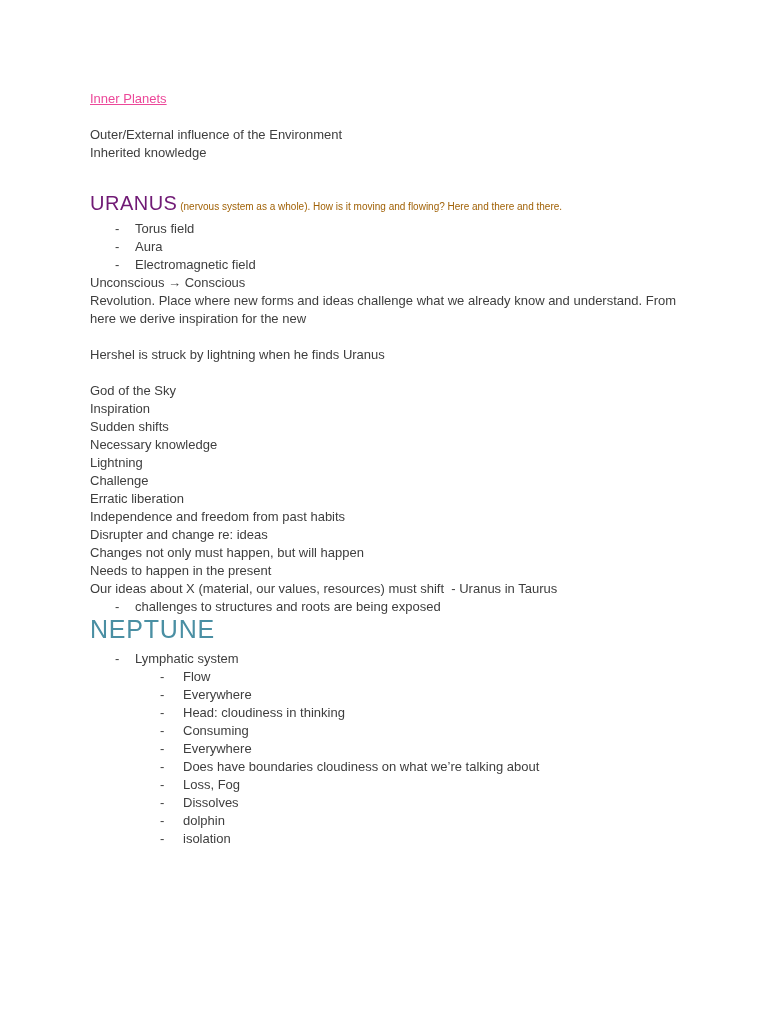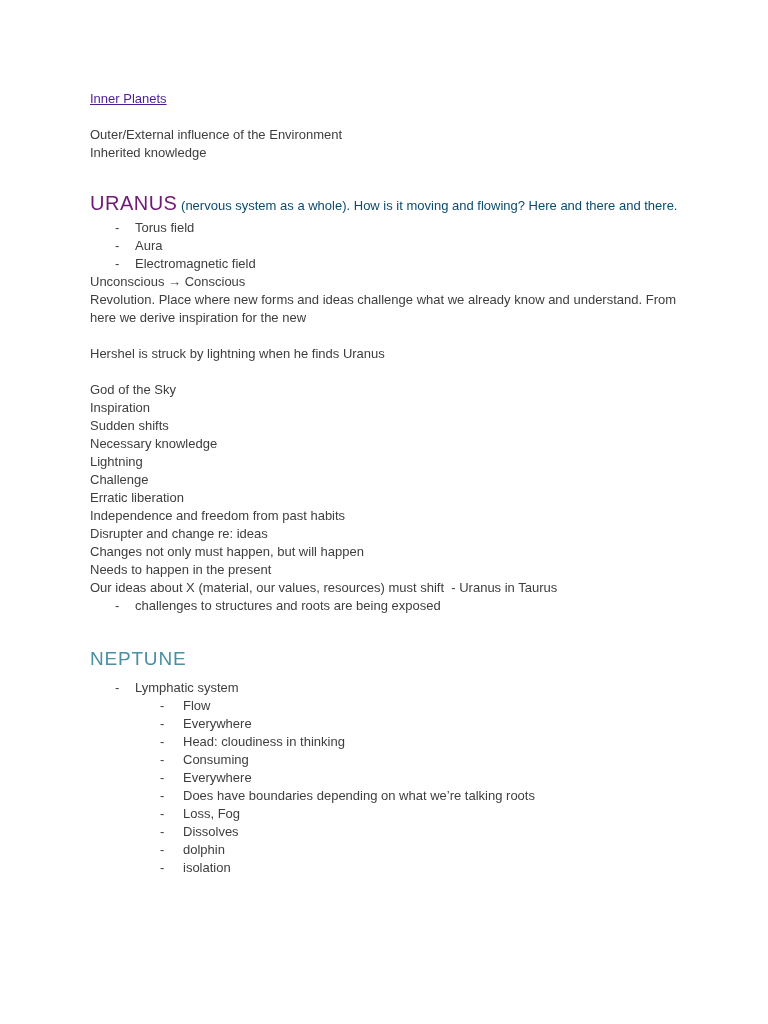--- a/index.html
+++ b/index.html
@@ -15,47 +15,46 @@
     height: 1024px;
     background: #ffffff;
     padding: 90px 78px 0 90px;
     color: #3e3e3e;
     font-size: 13px;
     line-height: 18px;
   }
   .line { white-space: pre-wrap; }
   .blank { height: 18px; }
   a.doc-link {
-    color: #4c1d95;
+    color: #ec4899;
     text-decoration: underline;
     cursor: pointer;
     display: inline-block;
   }
   .h-uranus {
     margin-top: 28px;
     line-height: 27px;
     font-weight: 400;
     white-space: pre-wrap;
   }
   .h-uranus .h-title {
     color: #701a75;
     font-size: 20px;
     letter-spacing: 0.5px;
   }
   .h-uranus .h-note {
-    color: #0c4a6e;
-    font-size: 13px;
+    color: #a16207;
+    font-size: 10px;
   }
   .h-neptune {
-    margin-top: 30px;
     margin-bottom: 7px;
     line-height: 27px;
     font-weight: 400;
     color: #4a8fa3;
-    font-size: 19px;
+    font-size: 25px;
     letter-spacing: 0.8px;
   }
   .li { display: flex; white-space: pre-wrap; }
   .li .dash { flex: 0 0 auto; }
   .li.l1 { padding-left: 25px; }
   .li.l1 .dash { width: 20px; }
   .li.l2 { padding-left: 70px; }
   .li.l2 .dash { width: 23px; }
 </style>
 </head>
@@ -103,19 +102,19 @@
 
   <div class="h-neptune">NEPTUNE</div>
 
   <div class="li l1"><span class="dash">-</span><span>Lymphatic system</span></div>
 
   <div class="li l2"><span class="dash">-</span><span>Flow</span></div>
   <div class="li l2"><span class="dash">-</span><span>Everywhere</span></div>
   <div class="li l2"><span class="dash">-</span><span>Head: cloudiness in thinking</span></div>
   <div class="li l2"><span class="dash">-</span><span>Consuming</span></div>
   <div class="li l2"><span class="dash">-</span><span>Everywhere</span></div>
-  <div class="li l2"><span class="dash">-</span><span>Does have boundaries depending on what we’re talking roots</span></div>
+  <div class="li l2"><span class="dash">-</span><span>Does have boundaries cloudiness on what we’re talking about</span></div>
   <div class="li l2"><span class="dash">-</span><span>Loss, Fog</span></div>
   <div class="li l2"><span class="dash">-</span><span>Dissolves</span></div>
   <div class="li l2"><span class="dash">-</span><span>dolphin</span></div>
   <div class="li l2"><span class="dash">-</span><span>isolation</span></div>
 
 </div>
 
 </body></html>

